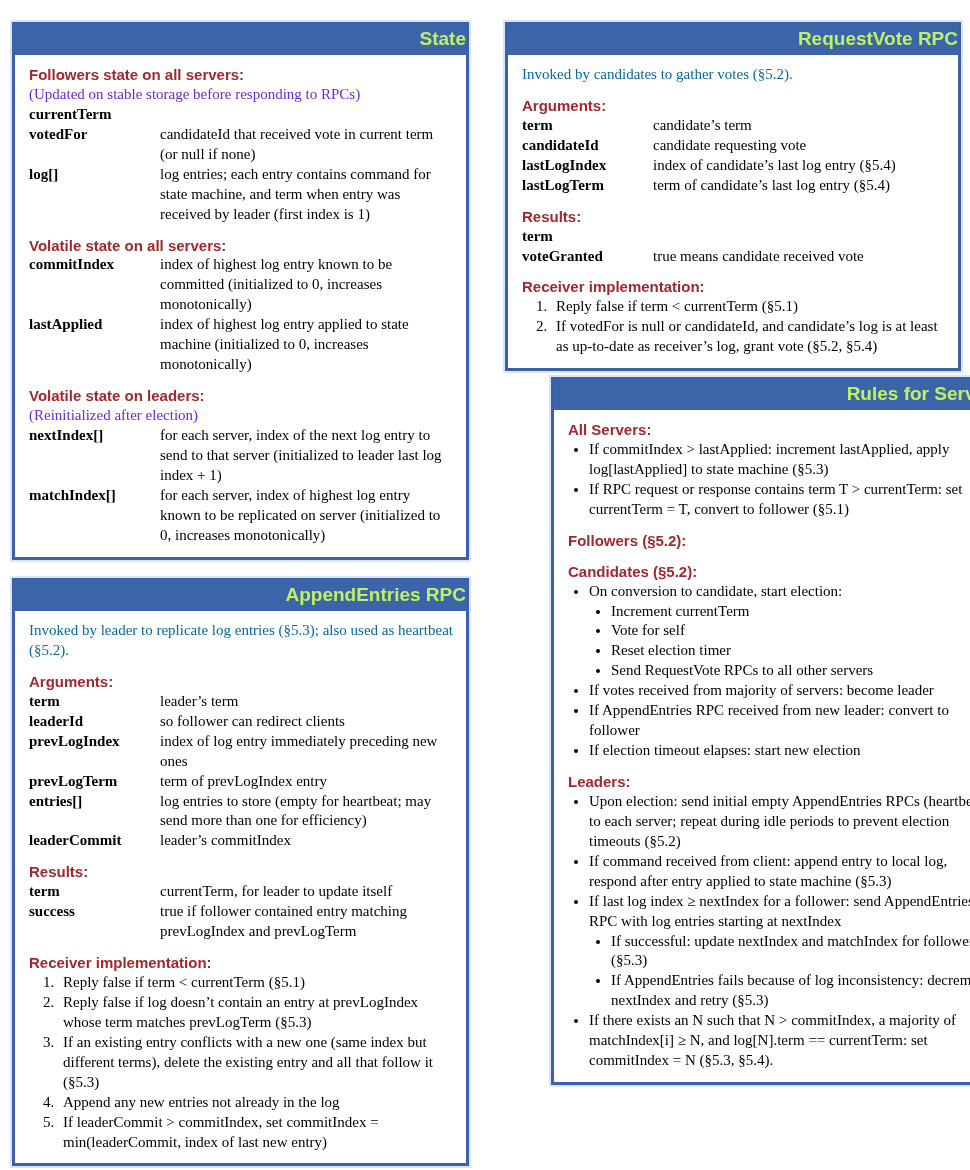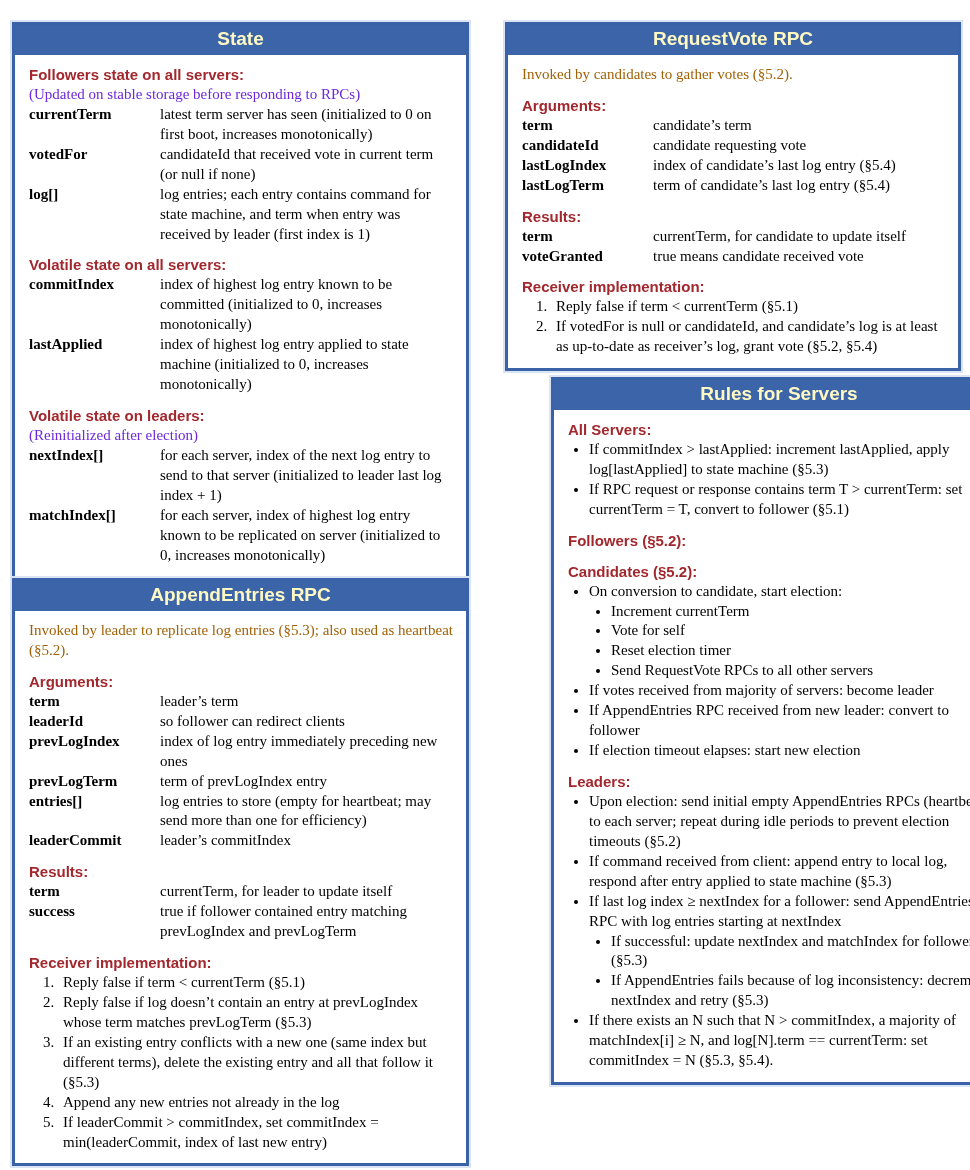--- a/index.html
+++ b/index.html
@@ -10,34 +10,34 @@
     color:#000;
   }
   .box {
     position:absolute;
     background:#ffffff;
     border:3px solid #3a62a8;
     box-shadow:0 0 0 2px #dbe4f4;
   }
   .box-header {
     background:#3c64a8;
-    color:#fef9c3;
+    color:#bef264;
     font-family:"Liberation Sans", sans-serif;
     font-weight:bold;
     font-size:19px;
-    text-align:center;
+    text-align:right;
     padding:3px 0 5px 0;
     border-bottom:2px solid #ffffff;
   }
   .box-content {
     padding:8px 12px 11px 14px;
     font-size:15px;
     line-height:1.33;
   }
-  .intro { color:#a16207; }
+  .intro { color:#0369a1; }
   .sec { margin-top:11px; }
   .sections > .sec:first-child { margin-top:0; }
   .box-content > .intro + .sections > .sec:first-child { margin-top:11px; }
   .sec-heading {
     font-family:"Liberation Sans", sans-serif;
     font-weight:bold;
     font-size:15px;
     color:#a2282e;
   }
   .sec-note { color:#6d28d9; }
@@ -60,21 +60,20 @@
   <section class="box box-state">
     <header class="box-header">State</header>
     <div class="box-content">
       <div class="sections">
           <div class="sec">
             <div class="sec-heading">Followers state on all servers:</div>
             <div class="sec-note">(Updated on stable storage before responding to RPCs)</div>
             <div class="params">
               <div class="param-row">
                 <div class="param-name">currentTerm</div>
-                <div class="param-desc">latest term server has seen (initialized to 0 on first boot, increases monotonically)</div>
               </div>
               <div class="param-row">
                 <div class="param-name">votedFor</div>
                 <div class="param-desc">candidateId that received vote in current term (or null if none)</div>
               </div>
               <div class="param-row">
                 <div class="param-name">log[]</div>
                 <div class="param-desc">log entries; each entry contains command for state machine, and term when entry was received by leader (first index is 1)</div>
               </div>
             </div>
@@ -195,21 +194,20 @@
                 <div class="param-name">lastLogTerm</div>
                 <div class="param-desc">term of candidate’s last log entry (§5.4)</div>
               </div>
             </div>
           </div>
           <div class="sec">
             <div class="sec-heading">Results:</div>
             <div class="params">
               <div class="param-row">
                 <div class="param-name">term</div>
-                <div class="param-desc">currentTerm, for candidate to update itself</div>
               </div>
               <div class="param-row">
                 <div class="param-name">voteGranted</div>
                 <div class="param-desc">true means candidate received vote</div>
               </div>
             </div>
           </div>
           <div class="sec">
             <div class="sec-heading">Receiver implementation:</div>
             <ol class="numbered">

